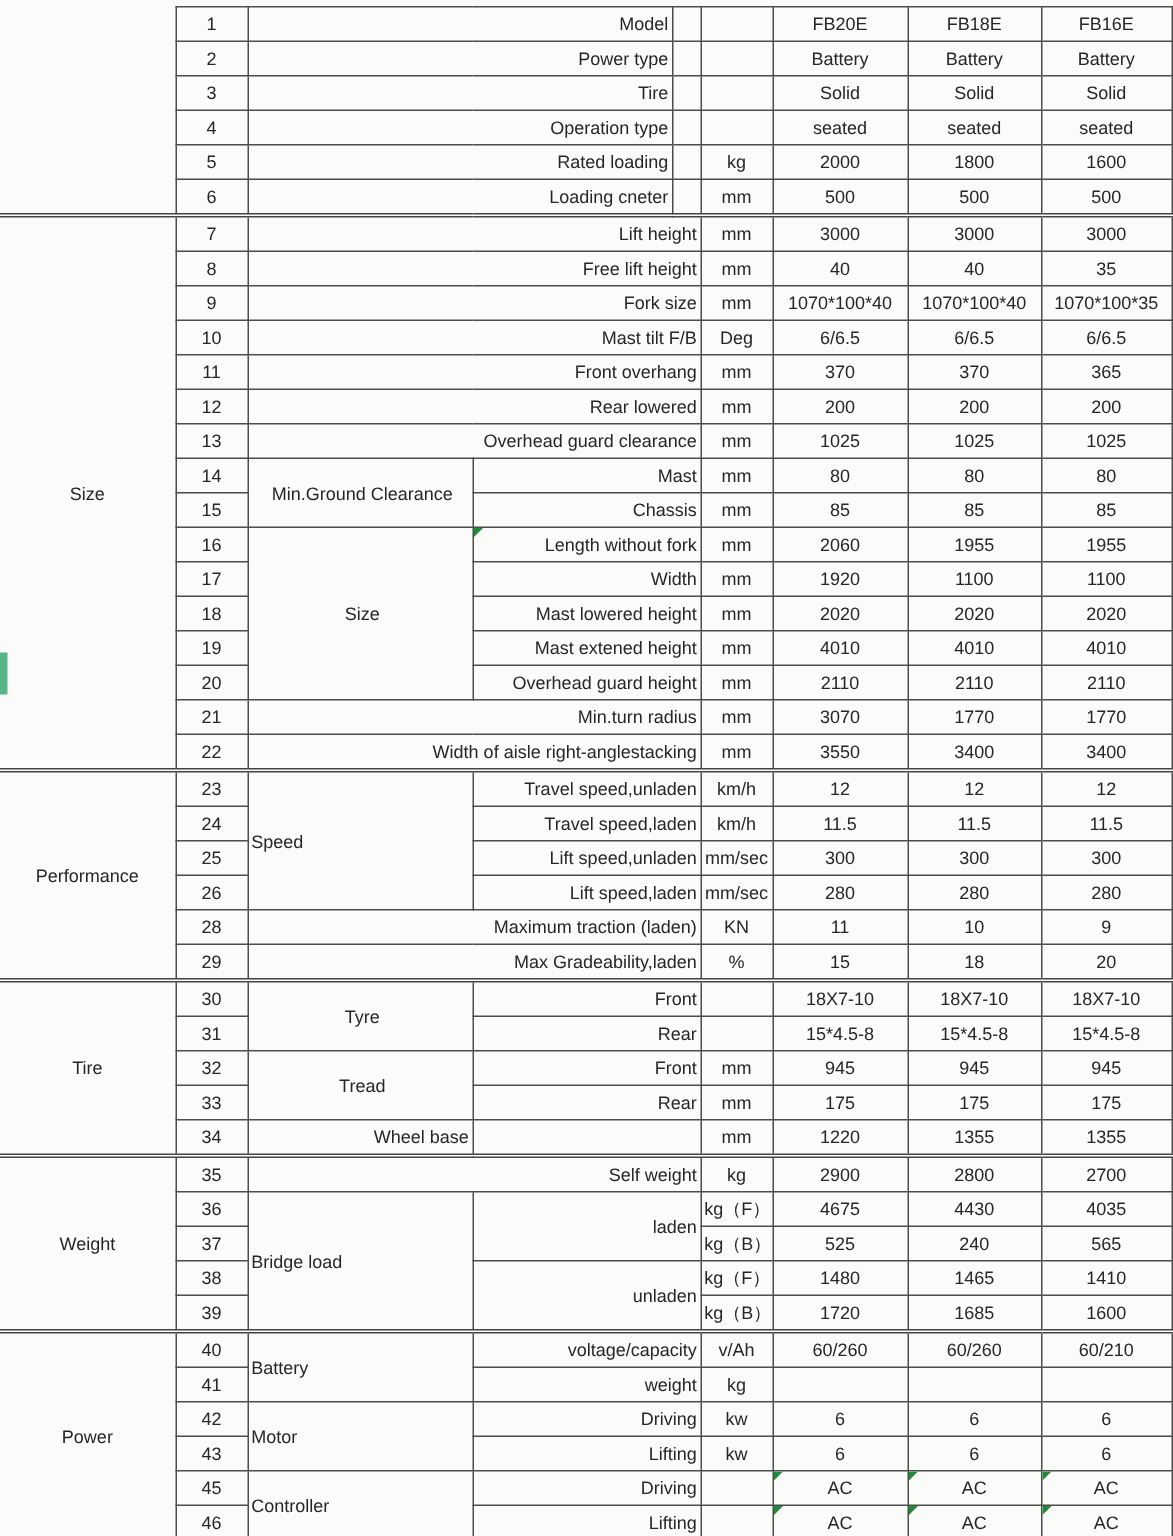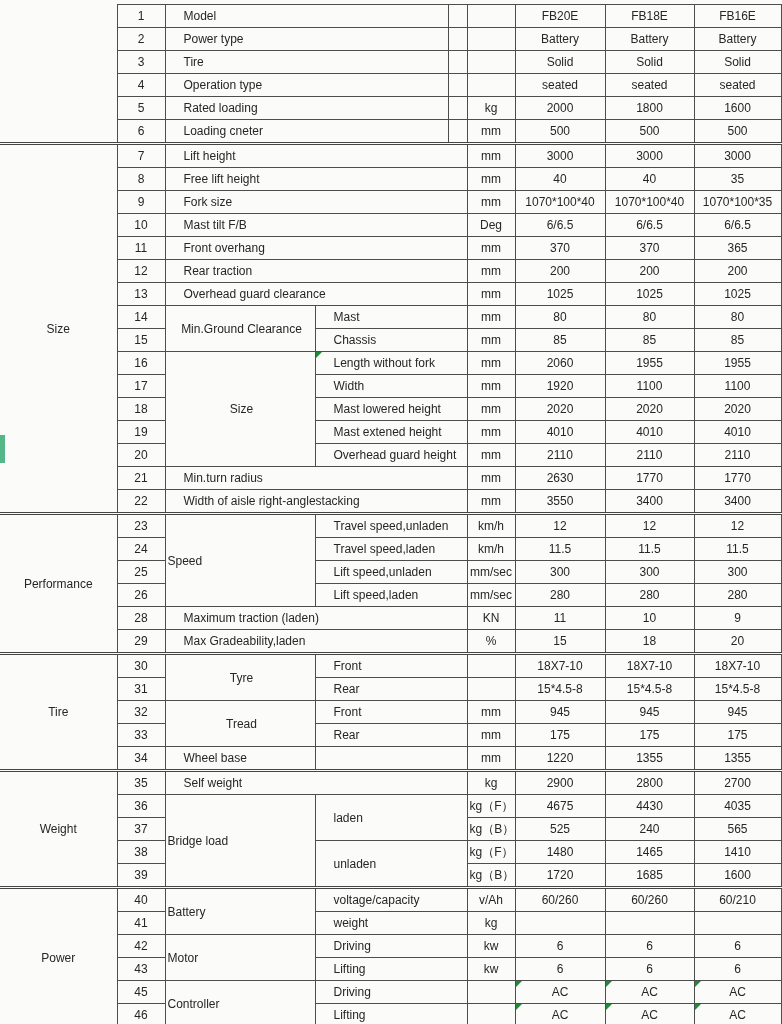--- a/index.html
+++ b/index.html
@@ -3,21 +3,21 @@
 <meta charset="utf-8">
 <style>
   html,body{margin:0;padding:0;background:#fbfbfa;}
   body{position:relative;width:782px;height:1024px;overflow:hidden;
        font-family:"Liberation Sans","DejaVu Sans",sans-serif;color:#262626;}
   table{border-collapse:collapse;table-layout:fixed;width:781px;margin:4px 0 0 0;}
   td{border:1px solid #4d4d4d;height:22px;padding:0 2px;font-size:12px;
      text-align:center;vertical-align:middle;overflow:hidden;white-space:nowrap;}
   td.cat{border-left:none;font-size:12px;}
   td.cat0{border:none;}
-  td.pl{text-align:left;padding-left:18px;}
+  td.pl{text-align:right;padding-left:18px;}
   td.gc{text-align:left;}
   td.gl{text-align:center;padding-left:5px;}
   td.sp{padding:0;}
   tr.sec td{border-top:3px double #454545;}
   tr.last td{border-bottom:2px solid #3c3c3c;}
   td.bb{border-bottom:2px solid #3c3c3c;}
   td.flag{position:relative;margin-top:36px;}
   td.flag::after{content:"";position:absolute;top:0;left:0;width:0;height:0;
      border-top:6px solid #1f8a3a;border-right:6px solid transparent;}
   .green-bar{position:absolute;left:0;top:435px;width:5px;height:28px;background:#55b787;}
@@ -133,21 +133,21 @@
 <tr>
   <td>11</td>
   <td class="pl" colspan="3">Front overhang</td>
   <td>mm</td>
   <td>370</td>
   <td>370</td>
   <td>365</td>
 </tr>
 <tr>
   <td>12</td>
-  <td class="pl" colspan="3">Rear traction</td>
+  <td class="pl" colspan="3">Rear lowered</td>
   <td>mm</td>
   <td>200</td>
   <td>200</td>
   <td>200</td>
 </tr>
 <tr>
   <td>13</td>
   <td class="pl" colspan="3">Overhead guard clearance</td>
   <td>mm</td>
   <td>1025</td>
@@ -209,21 +209,21 @@
   <td class="pl" colspan="2">Overhead guard height</td>
   <td>mm</td>
   <td>2110</td>
   <td>2110</td>
   <td>2110</td>
 </tr>
 <tr>
   <td>21</td>
   <td class="pl" colspan="3">Min.turn radius</td>
   <td>mm</td>
-  <td>2630</td>
+  <td>3070</td>
   <td>1770</td>
   <td>1770</td>
 </tr>
 <tr>
   <td>22</td>
   <td class="pl" colspan="3">Width of aisle right-anglestacking</td>
   <td>mm</td>
   <td>3550</td>
   <td>3400</td>
   <td>3400</td>

